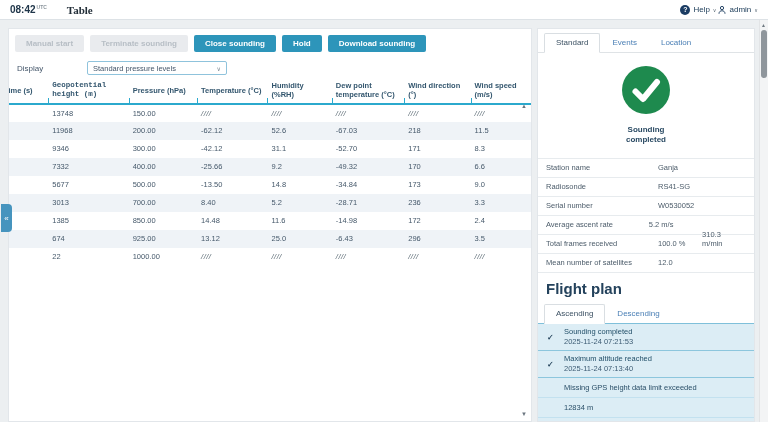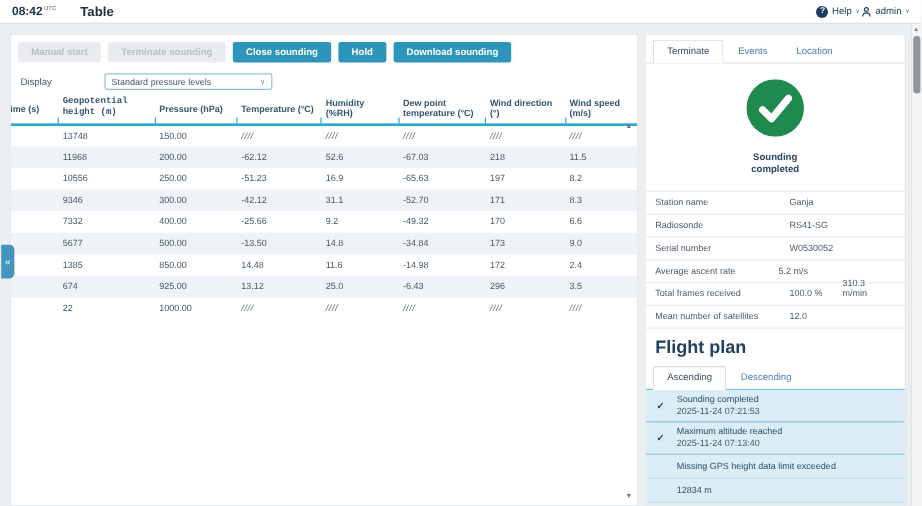--- a/index.html
+++ b/index.html
@@ -4,21 +4,21 @@
 <style>
   * { margin:0; padding:0; box-sizing:border-box; }
   html,body { width:768px; height:422px; overflow:hidden; }
   body { font-family:"Liberation Sans", sans-serif; background:#eceff1; position:relative; color:#44566a; }
 
   
   .topbar { position:absolute; left:0; top:0; width:768px; height:20px; background:#fff;
             border-bottom:1px solid #dde2e6; display:flex; align-items:center; padding:0 10px; z-index:5; }
   .tb-time { font-size:10px; font-weight:bold; color:#20364a; }
   .tb-tz { font-size:5px; color:#8a949c; vertical-align:super; margin-left:1px; }
-  .tb-title { font-size:11px; font-weight:bold; color:#222e38; margin-left:20px; }
+  .tb-title { font-size:11px; font-weight:bold; color:#222e38; margin-left:20px;font-family:Liberation Serif, serif; }
   .tb-right { margin-left:auto; display:flex; align-items:center; }
   .tb-menu { display:flex; align-items:center; gap:3px; font-size:8px; color:#23425e; cursor:pointer; }
   .help-circle { width:10px; height:10px; border-radius:50%; background:#1b3c63; color:#fff;
                  font-size:7px; font-weight:bold; display:flex; align-items:center; justify-content:center; }
   .chev { font-size:5px; color:#5a6a76; }
 
   
   .table-card { position:absolute; left:8px; top:28px; width:524px; bottom:0; background:#fff;
                 border:1px solid #e2e6ea; overflow:hidden; }
   .btn-row { display:flex; gap:6px; margin:6px 6px 0 6px; }
@@ -153,30 +153,20 @@
             <td>11968</td>
             <td>200.00</td>
             <td>-62.12</td>
             <td>52.6</td>
             <td>-67.03</td>
             <td>218</td>
             <td>11.5</td>
           </tr>
           <tr>
             <td></td>
-            <td>10556</td>
-            <td>250.00</td>
-            <td>-51.23</td>
-            <td>16.9</td>
-            <td>-65.63</td>
-            <td>197</td>
-            <td>8.2</td>
-          </tr>
-          <tr>
-            <td></td>
             <td>9346</td>
             <td>300.00</td>
             <td>-42.12</td>
             <td>31.1</td>
             <td>-52.70</td>
             <td>171</td>
             <td>8.3</td>
           </tr>
           <tr>
             <td></td>
@@ -193,20 +183,30 @@
             <td>5677</td>
             <td>500.00</td>
             <td>-13.50</td>
             <td>14.8</td>
             <td>-34.84</td>
             <td>173</td>
             <td>9.0</td>
           </tr>
           <tr>
             <td></td>
+            <td>3013</td>
+            <td>700.00</td>
+            <td>8.40</td>
+            <td>5.2</td>
+            <td>-28.71</td>
+            <td>236</td>
+            <td>3.3</td>
+          </tr>
+          <tr>
+            <td></td>
             <td>1385</td>
             <td>850.00</td>
             <td>14.48</td>
             <td>11.6</td>
             <td>-14.98</td>
             <td>172</td>
             <td>2.4</td>
           </tr>
           <tr>
             <td></td>
@@ -233,21 +233,21 @@
   </div>
 
   <span class="scroll-arrow sa-up">▲</span>
   <span class="scroll-arrow sa-down">▼</span>
 </div>
 
 <div class="collapse-handle">«</div>
 
 <div class="side-card">
   <div class="tabs" id="panel-tabs">
-      <div class="tab active">Terminate</div>
+      <div class="tab active">Standard</div>
       <div class="tab">Events</div>
       <div class="tab">Location</div>
     </div>
 
   <div class="status-wrap">
     <span style="display:inline-flex;">
       <svg width="48" height="48" viewBox="0 0 48 48">
         <circle cx="24" cy="24" r="24" fill="#1e8a4e"></circle>
         <path d="M13.5 25.5 l7.5 7.5 14-17" stroke="#fff" stroke-width="6" fill="none" stroke-linecap="round" stroke-linejoin="round"></path>
       </svg>

